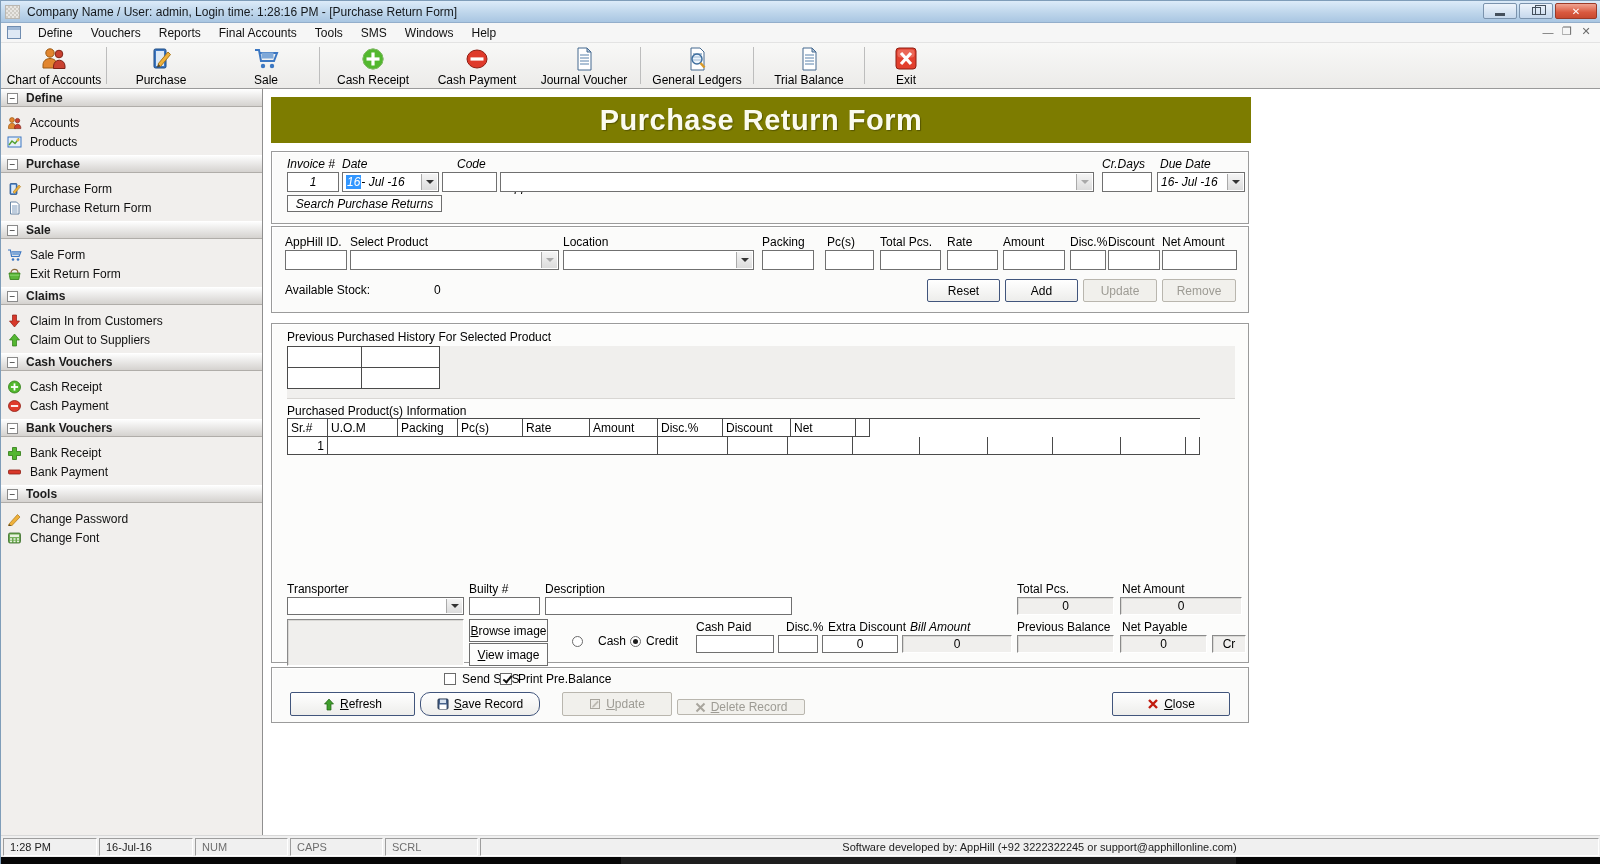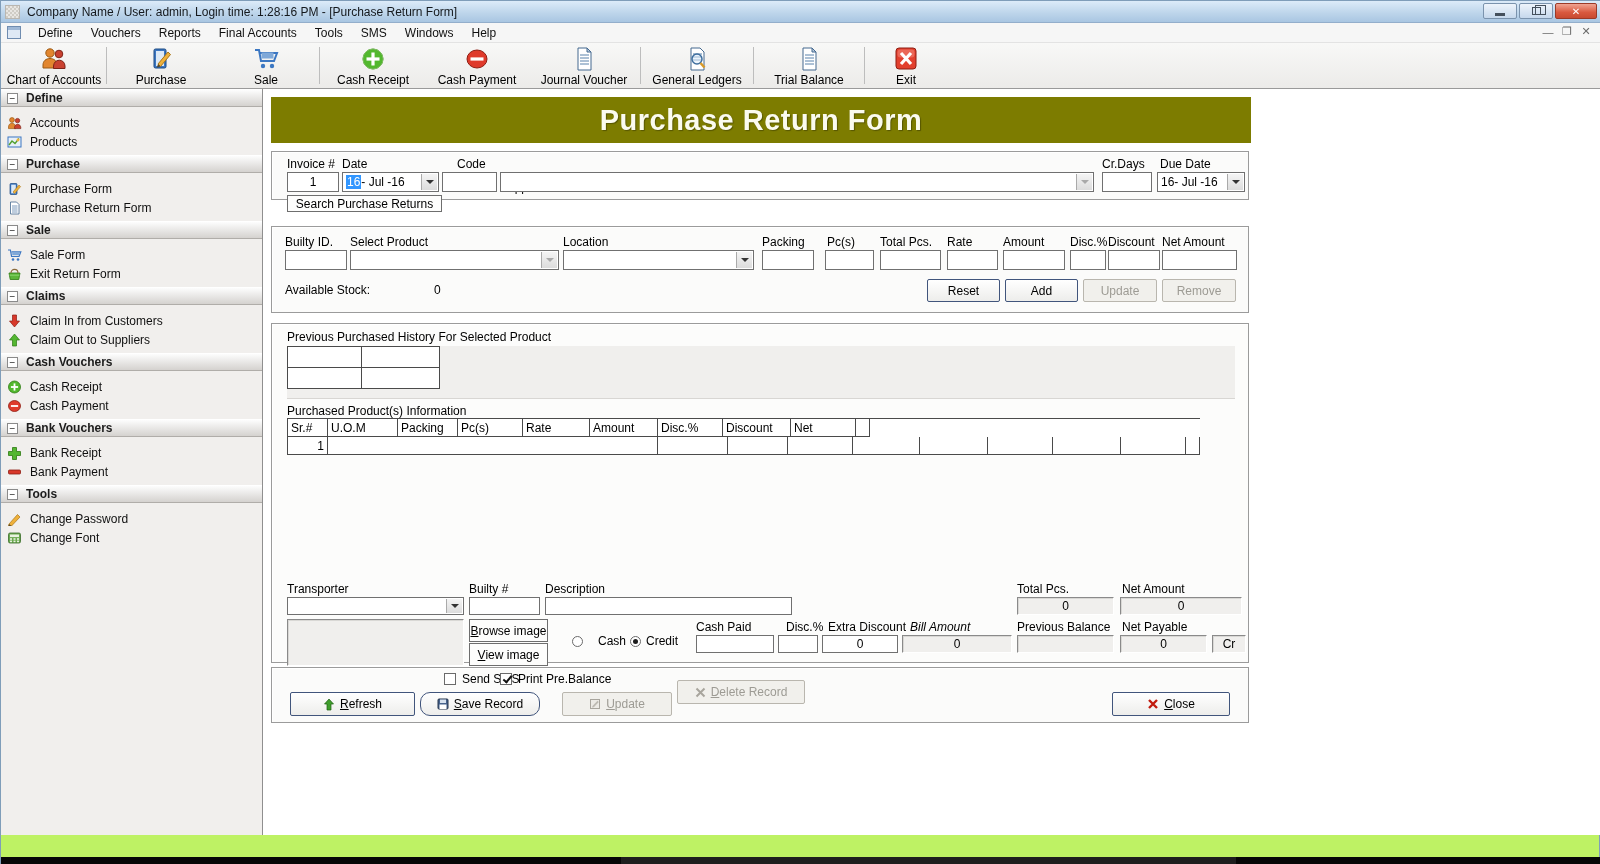--- a/index.html
+++ b/index.html
@@ -434,21 +434,21 @@
       <span class="cap">Change Font</span>
     </div>
   </div>
 
   <div class="abs main">
 
     <div class="abs banner">
       <div class="t">Purchase Return Form</div>
     </div>
 
-    <div class="abs panel" style="left:8px; top:62px; width:978px; height:49px;">
+    <div class="abs panel" style="left:8px; top:62px; width:978px; height:73px;font-style:italic;">
       <div class="lbl" style="left:15px; top:5px;">Invoice #</div>
       <div class="lbl" style="left:70px; top:5px;">Date</div>
       <div class="lbl" style="left:185px; top:5px;">Code</div>
       <div class="lbl" style="left:228px; top:5px;margin-top:23px;">Supplier Name</div>
       <div class="lbl" style="left:830px; top:5px;">Cr.Days</div>
       <div class="lbl" style="left:888px; top:5px;">Due Date</div>
 
       <div class="field" style="left:15px; top:20px; width:52px; justify-content:center;">
         <span>1</span>
       </div>
@@ -476,21 +476,21 @@
         <div class="combo-arrow">
             <div class="tri"></div>
           </div>
       </div>
       <div class="btn flat" style="left:15px; top:43px; width:155px; height:17px;">
         <span>Search Purchase Returns</span>
       </div>
     </div>
 
     <div class="abs panel" style="left:8px; top:137px; width:978px; height:87px;">
-      <div class="lbl" style="left:13px; top:8px;">Builty ID.</div>
+      <div class="lbl" style="left:13px; top:8px;">AppHill ID.</div>
       <div class="lbl" style="left:78px; top:8px;">Select Product</div>
       <div class="lbl" style="left:291px; top:8px;">Location</div>
       <div class="lbl" style="left:490px; top:8px;">Packing</div>
       <div class="lbl" style="left:555px; top:8px;">Pc(s)</div>
       <div class="lbl" style="left:608px; top:8px;">Total Pcs.</div>
       <div class="lbl" style="left:675px; top:8px;">Rate</div>
       <div class="lbl" style="left:731px; top:8px;">Amount</div>
       <div class="lbl" style="left:798px; top:8px;">Disc.%</div>
       <div class="lbl" style="left:836px; top:8px;">Discount</div>
       <div class="lbl" style="left:890px; top:8px;">Net Amount</div>
@@ -675,37 +675,45 @@
       </div>
       <div class="btn disabled" style="left:290px; top:24px; width:110px; height:24px;">
         <span>
             <svg width="12" height="12" viewBox="0 0 12 12">
               <rect x="1.5" y="1.5" width="9" height="9" fill="#eceae5" stroke="#a8a59d"></rect>
               <path d="M3.5 8 L8.5 2.8 L9.8 4.1 L4.8 9.3 L3 9.6z" fill="#bdbab2"></path>
             </svg>
           </span>
         <span><span class="u">U</span><span>pdate</span></span>
       </div>
-      <div class="btn disabled" style="left:405px; top:12px; width:128px; height:24px;">
+      <div class="btn disabled" style="left:405px; top:31px; width:128px; height:16px;">
         <span>
             <svg width="11" height="11" viewBox="0 0 11 11">
               <path d="M1.5 1.5 L9.5 9.5 M9.5 1.5 L1.5 9.5" stroke="#a8a59d" stroke-width="2"></path>
             </svg>
           </span>
         <span><span class="u">D</span><span>elete Record</span></span>
       </div>
       <div class="btn" style="left:840px; top:24px; width:118px; height:24px;">
         <span>
             <svg width="12" height="12" viewBox="0 0 12 12">
               <path d="M2 2 L10 10 M10 2 L2 10" stroke="#c11b0e" stroke-width="2.4"></path>
             </svg>
           </span>
         <span><span class="u">C</span><span>lose</span></span>
       </div>
     </div>
   </div>
 
+  <div class="abs statusbar">
+    <div class="status-cell" style="width:94px;">1:28 PM</div>
+    <div class="status-cell" style="width:94px;">16-Jul-16</div>
+    <div class="status-cell" style="width:93px; color:#6e6e6e;">NUM</div>
+    <div class="status-cell" style="width:93px; color:#6e6e6e;">CAPS</div>
+    <div class="status-cell" style="width:93px; color:#6e6e6e;">SCRL</div>
+    <div class="status-cell" style="flex:1; justify-content:center;">Software developed by: AppHill (+92 3222322245 or support@apphillonline.com)</div>
+  </div>
 
   <div class="abs bottomstrip">
       <div class="seg"></div>
     </div>
 
 </div>
 
 </body></html>

